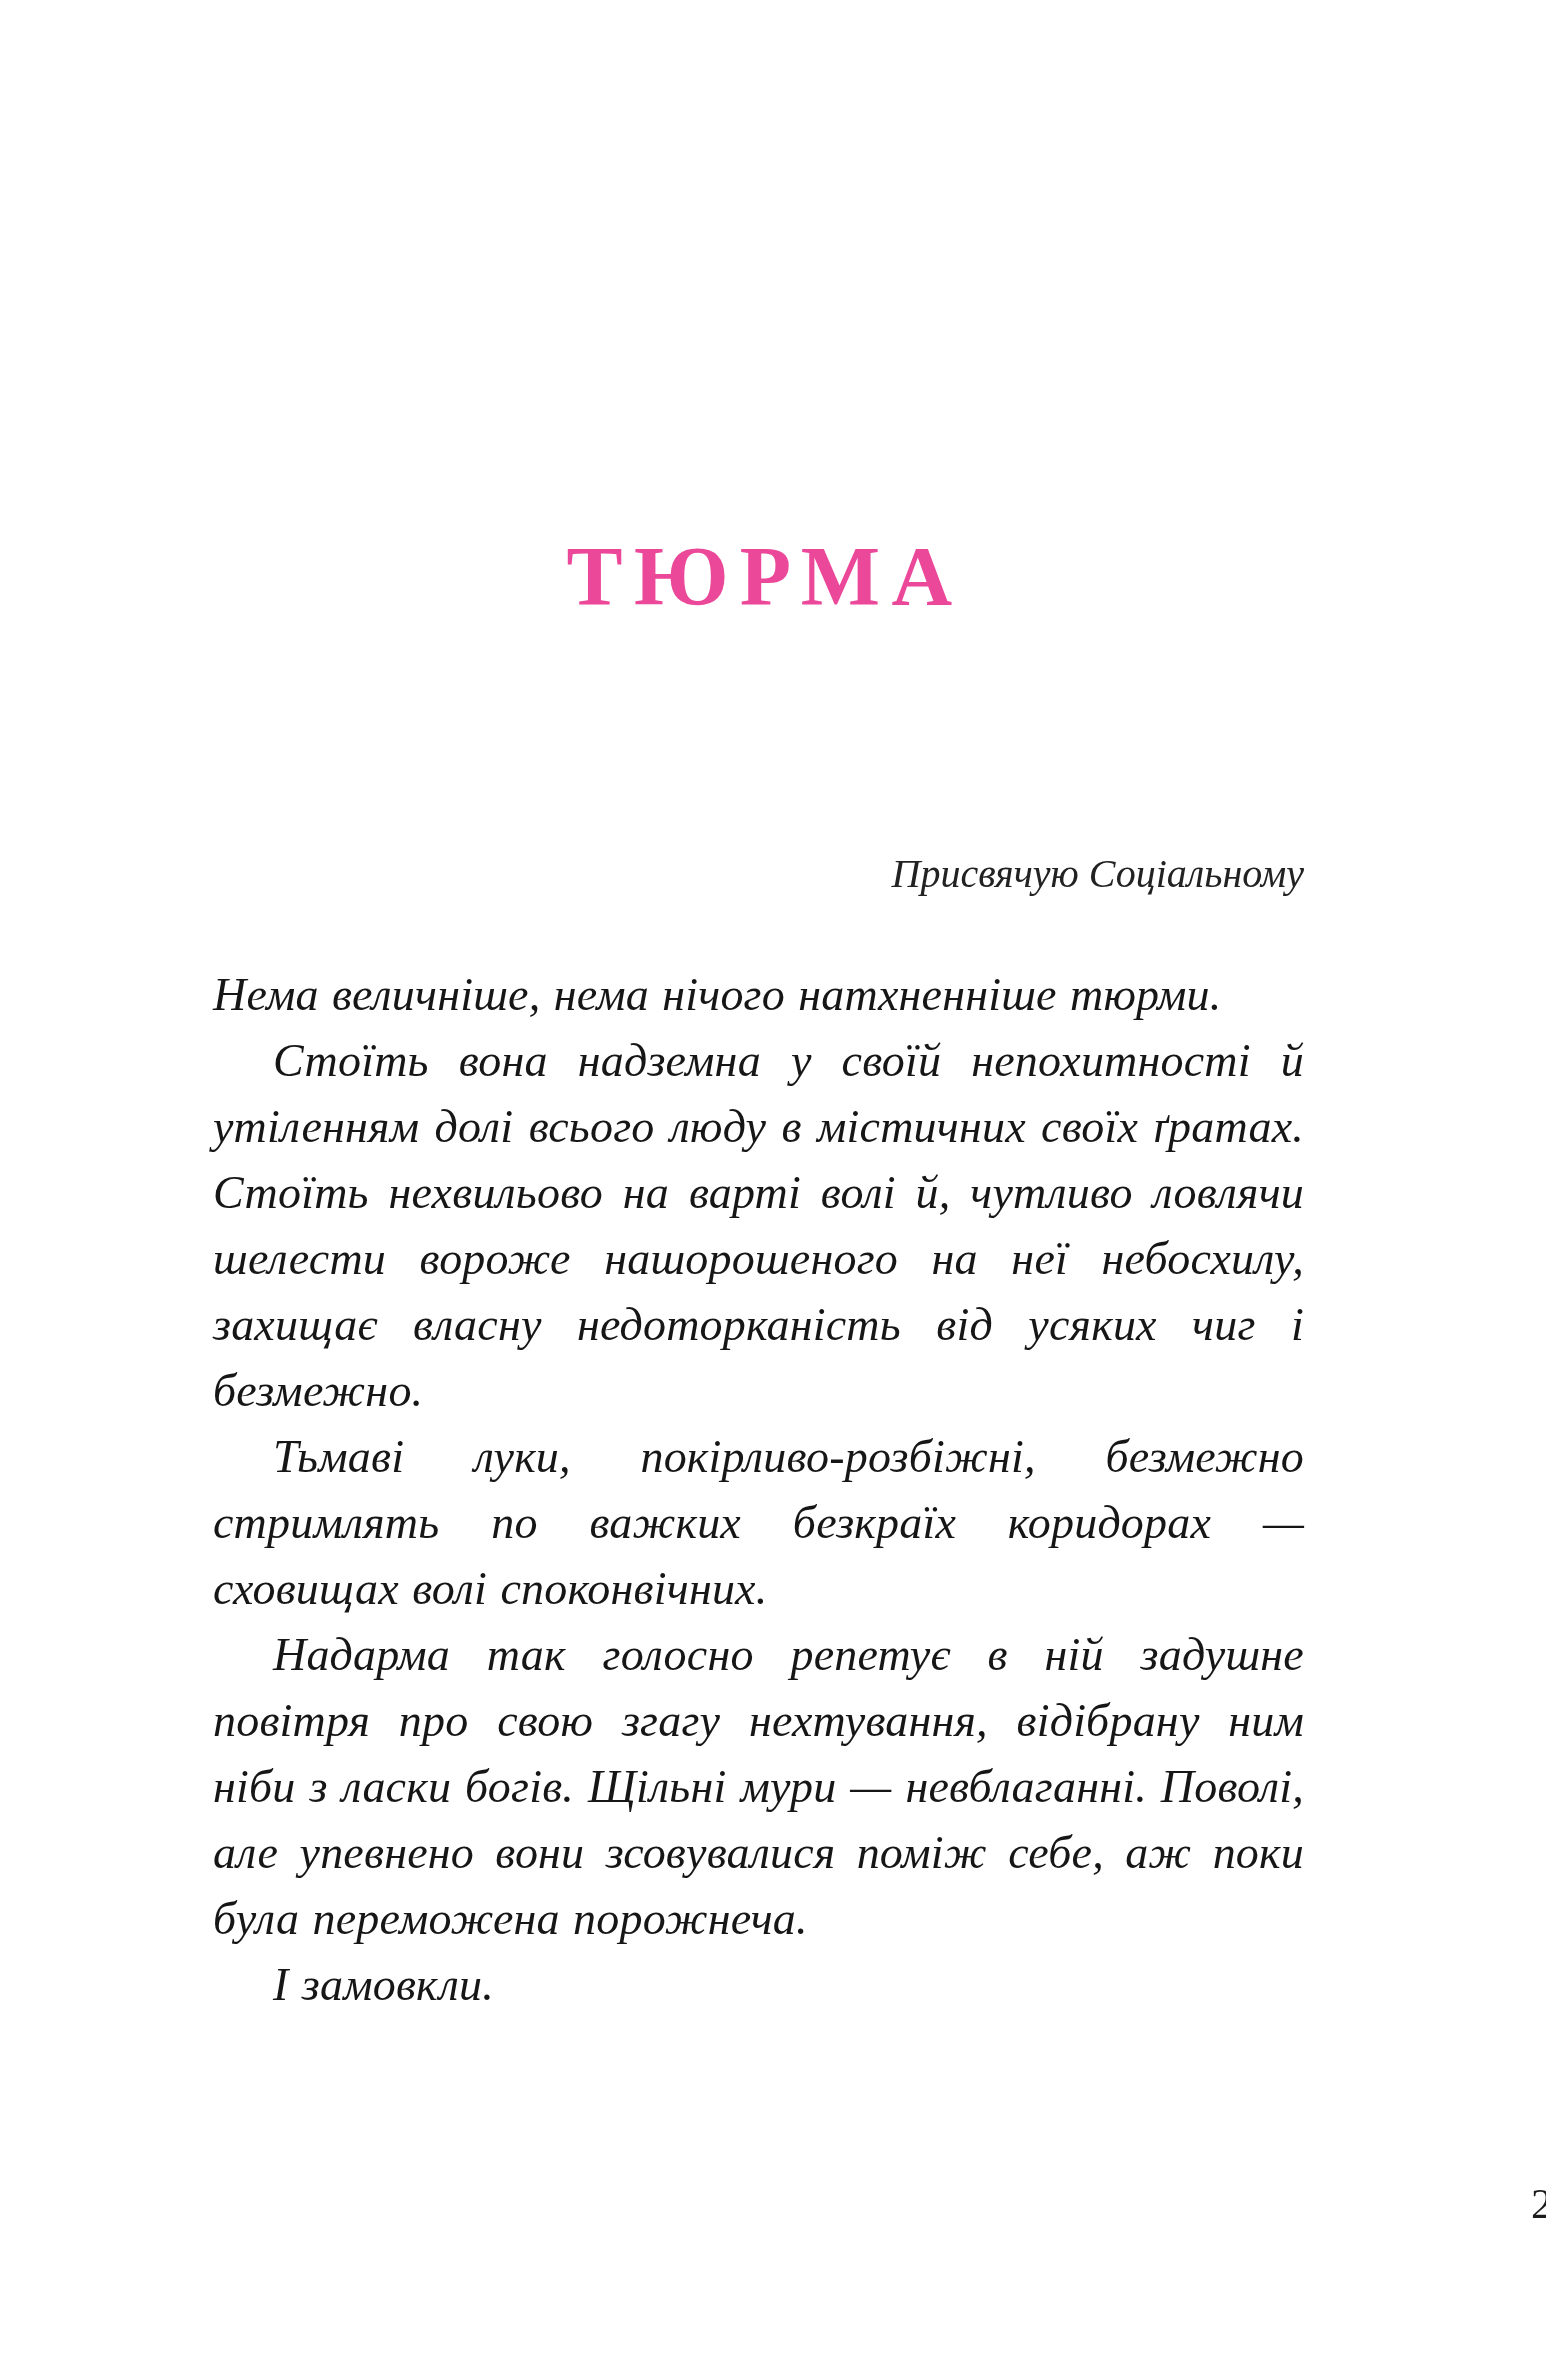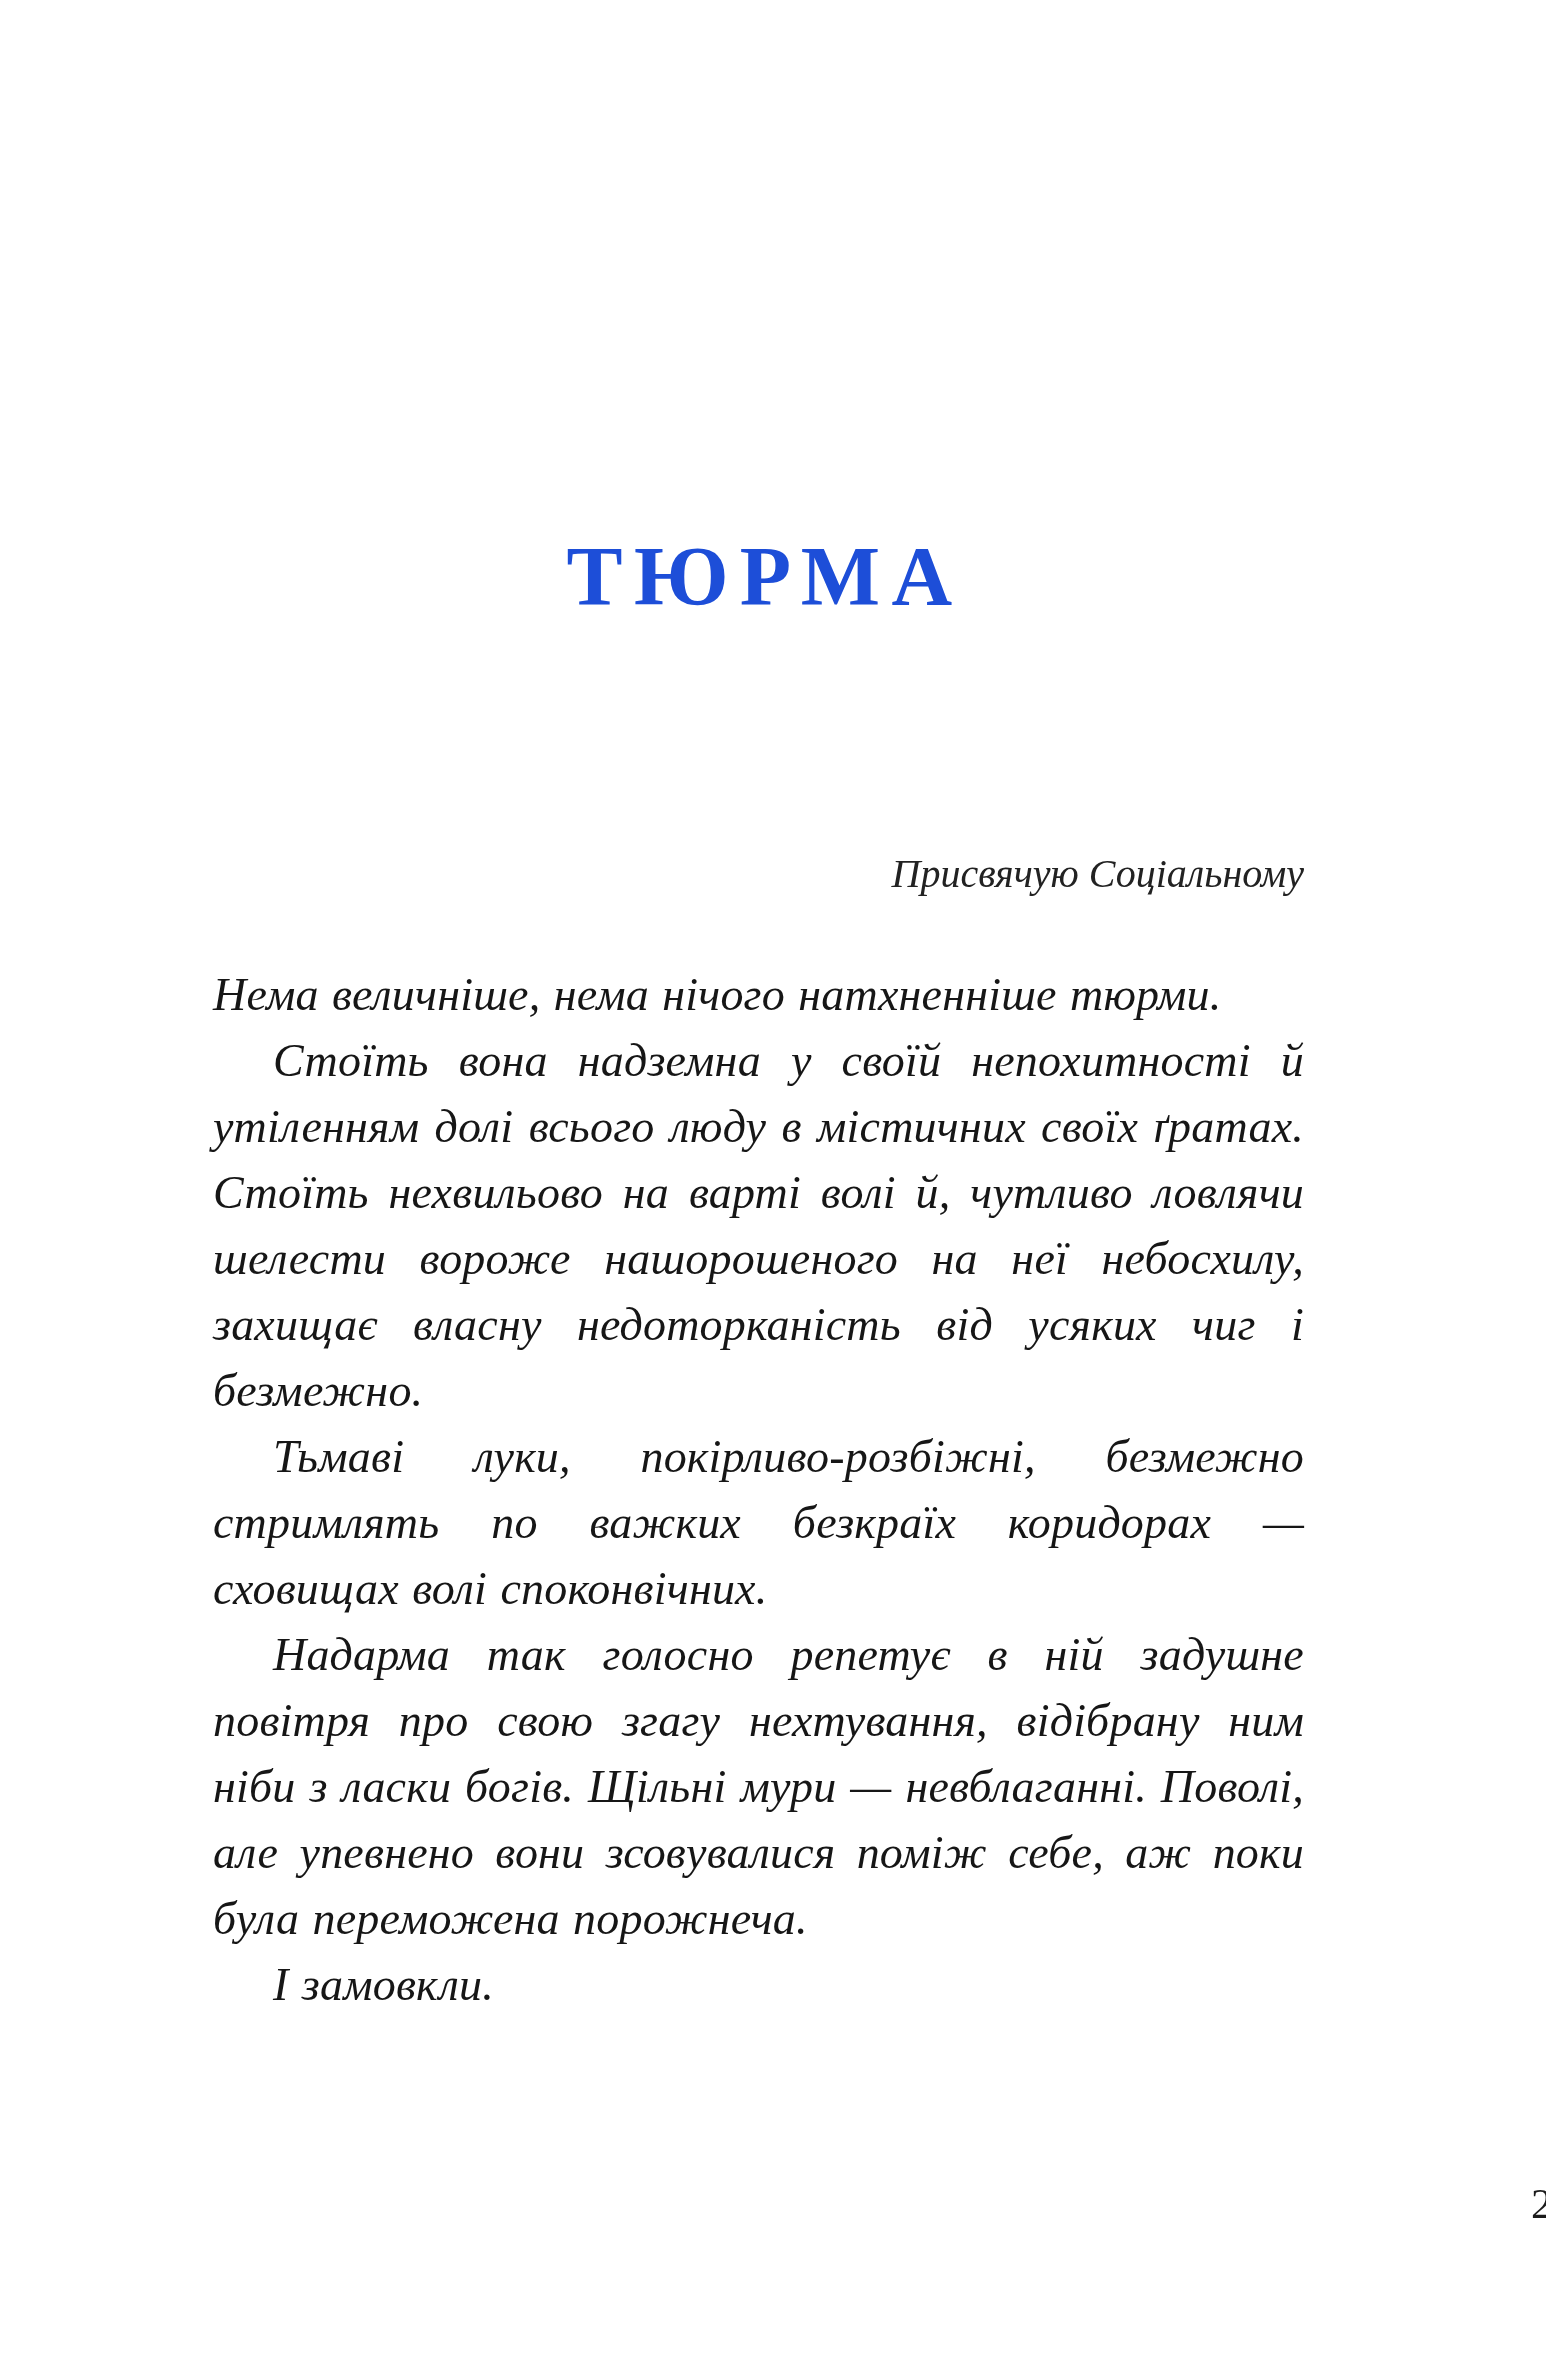--- a/index.html
+++ b/index.html
@@ -18,21 +18,21 @@
   }
   .title {
     position: absolute;
     top: 528px;
     left: 0;
     width: 1530px;
     text-align: center;
     font-size: 84px;
     font-weight: bold;
     letter-spacing: 11.3px;
-    color: #1d4ed8;
+    color: #ec4899;
   }
   .dedication {
     position: absolute;
     top: 850px;
     left: 213px;
     width: 1091px;
     text-align: right;
     font-style: italic;
     font-size: 40px;
     color: #222222;

